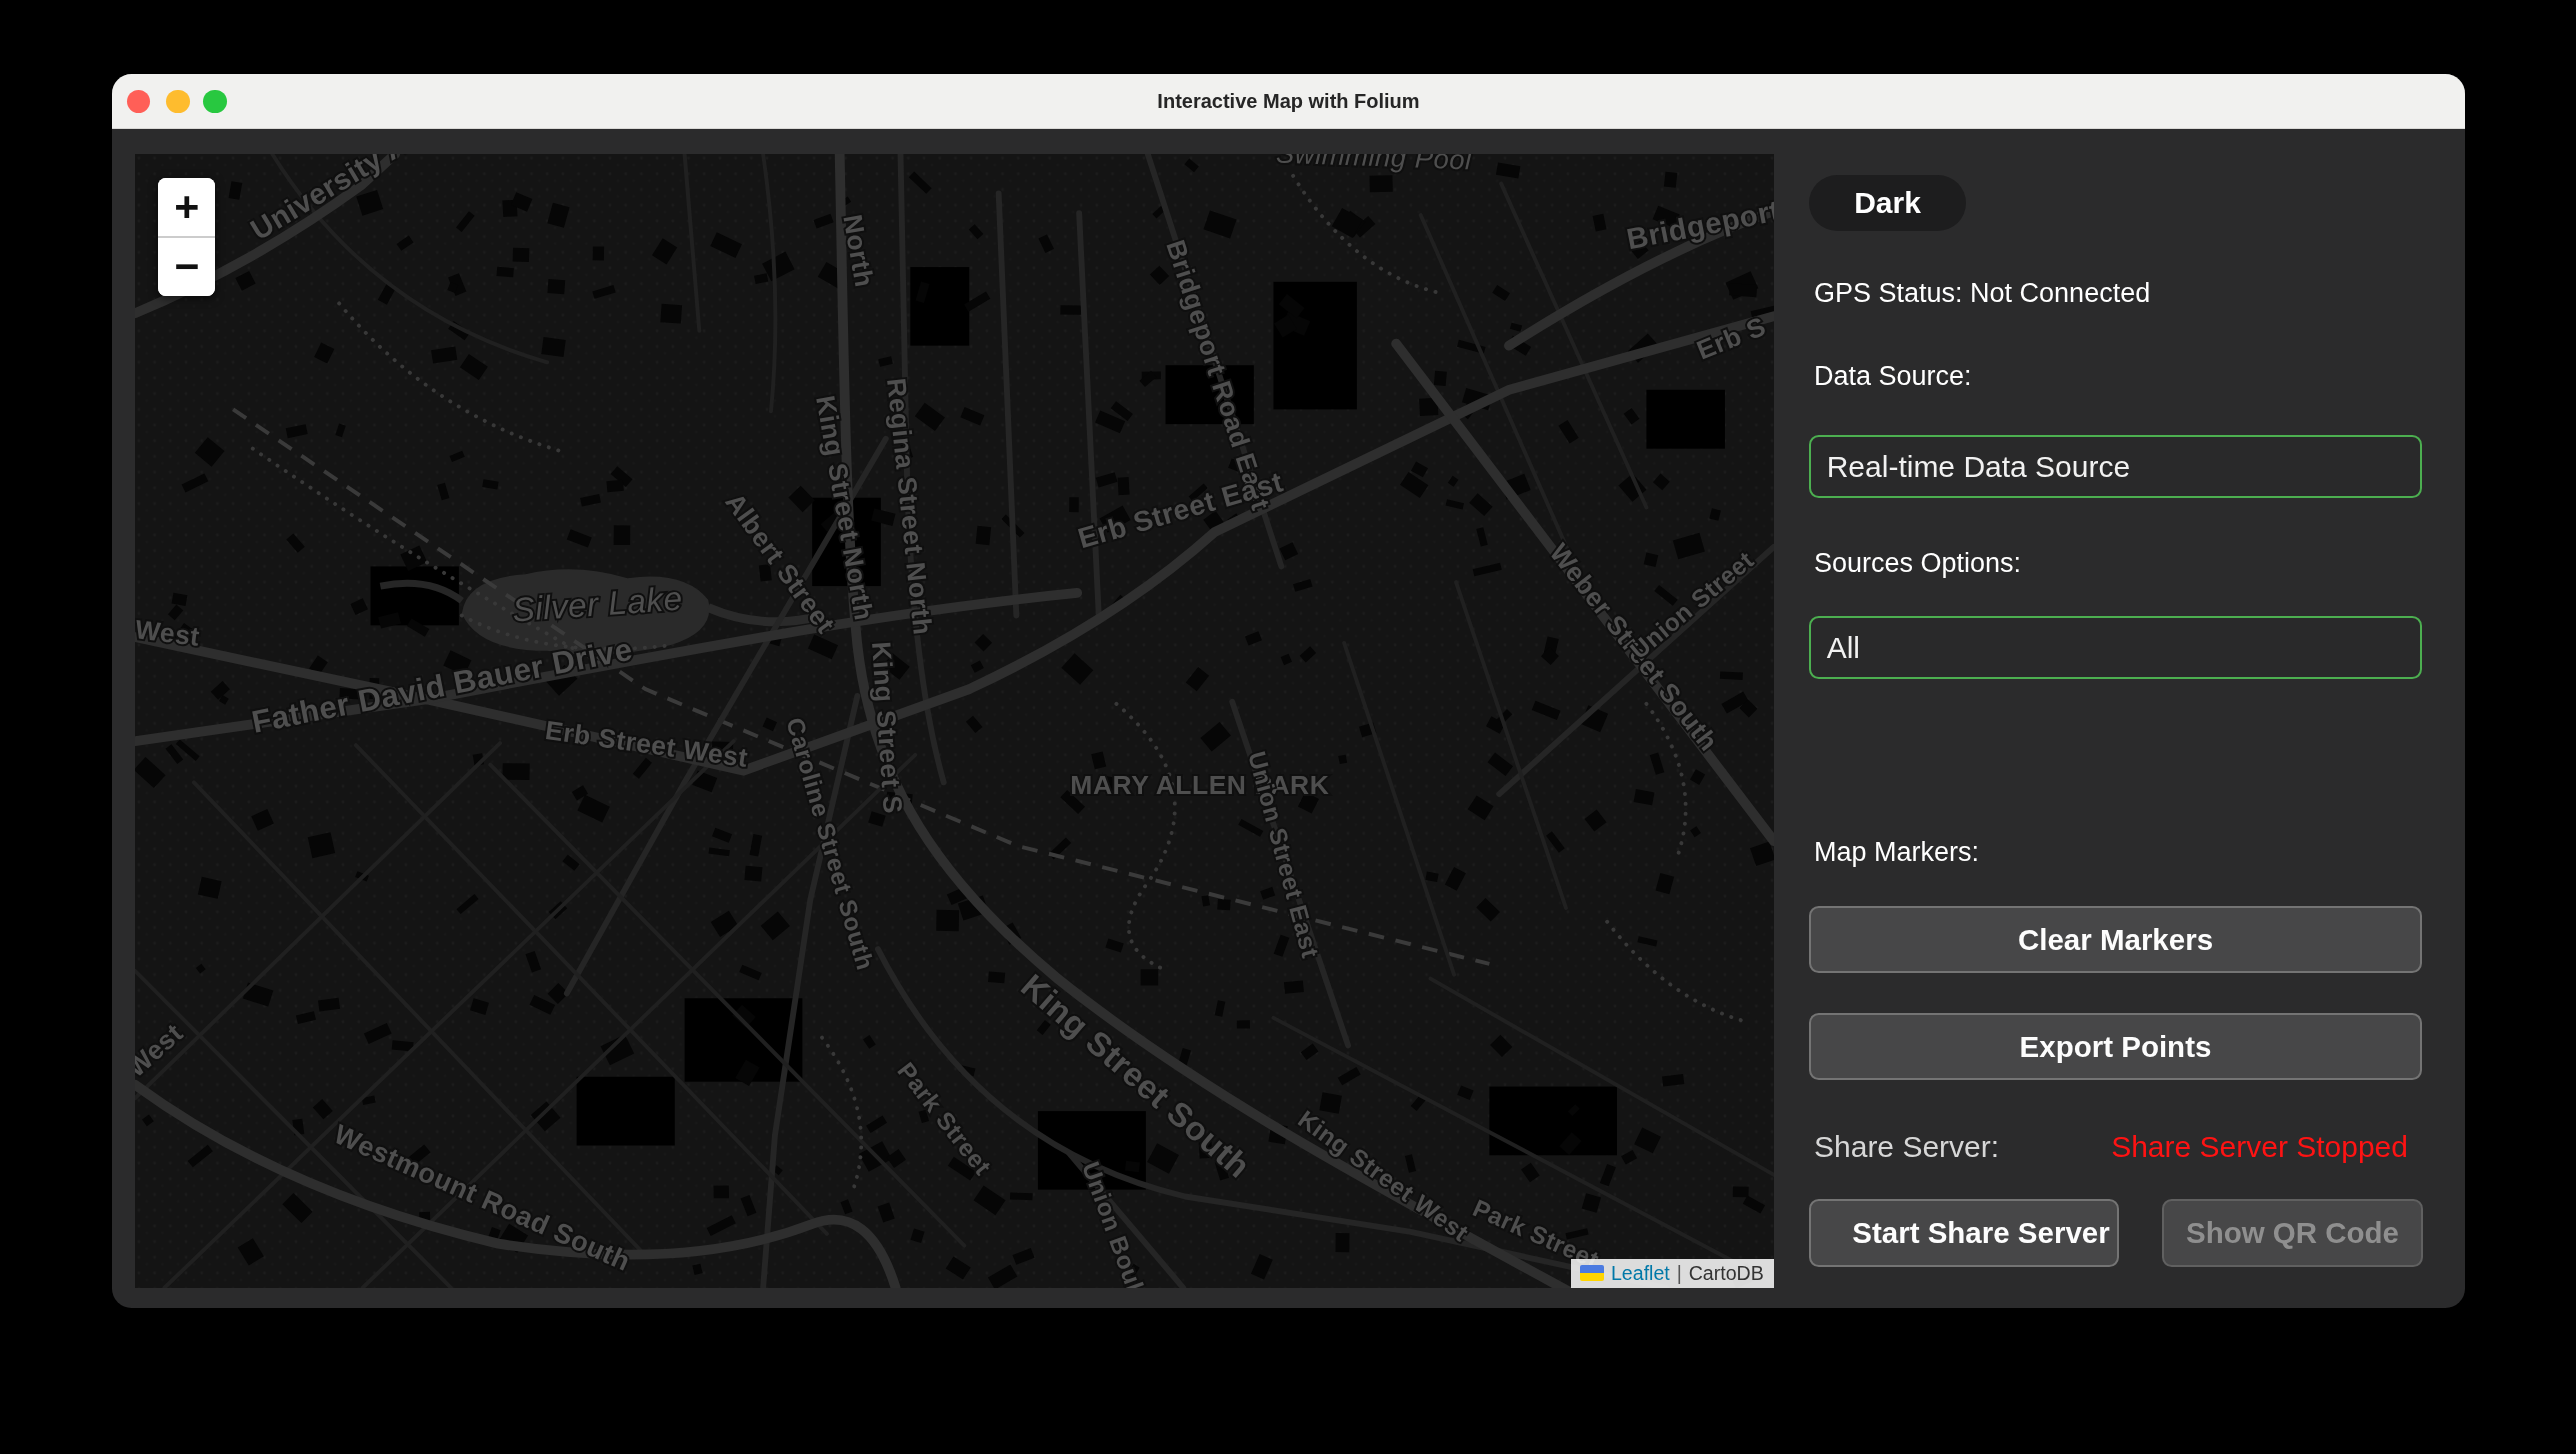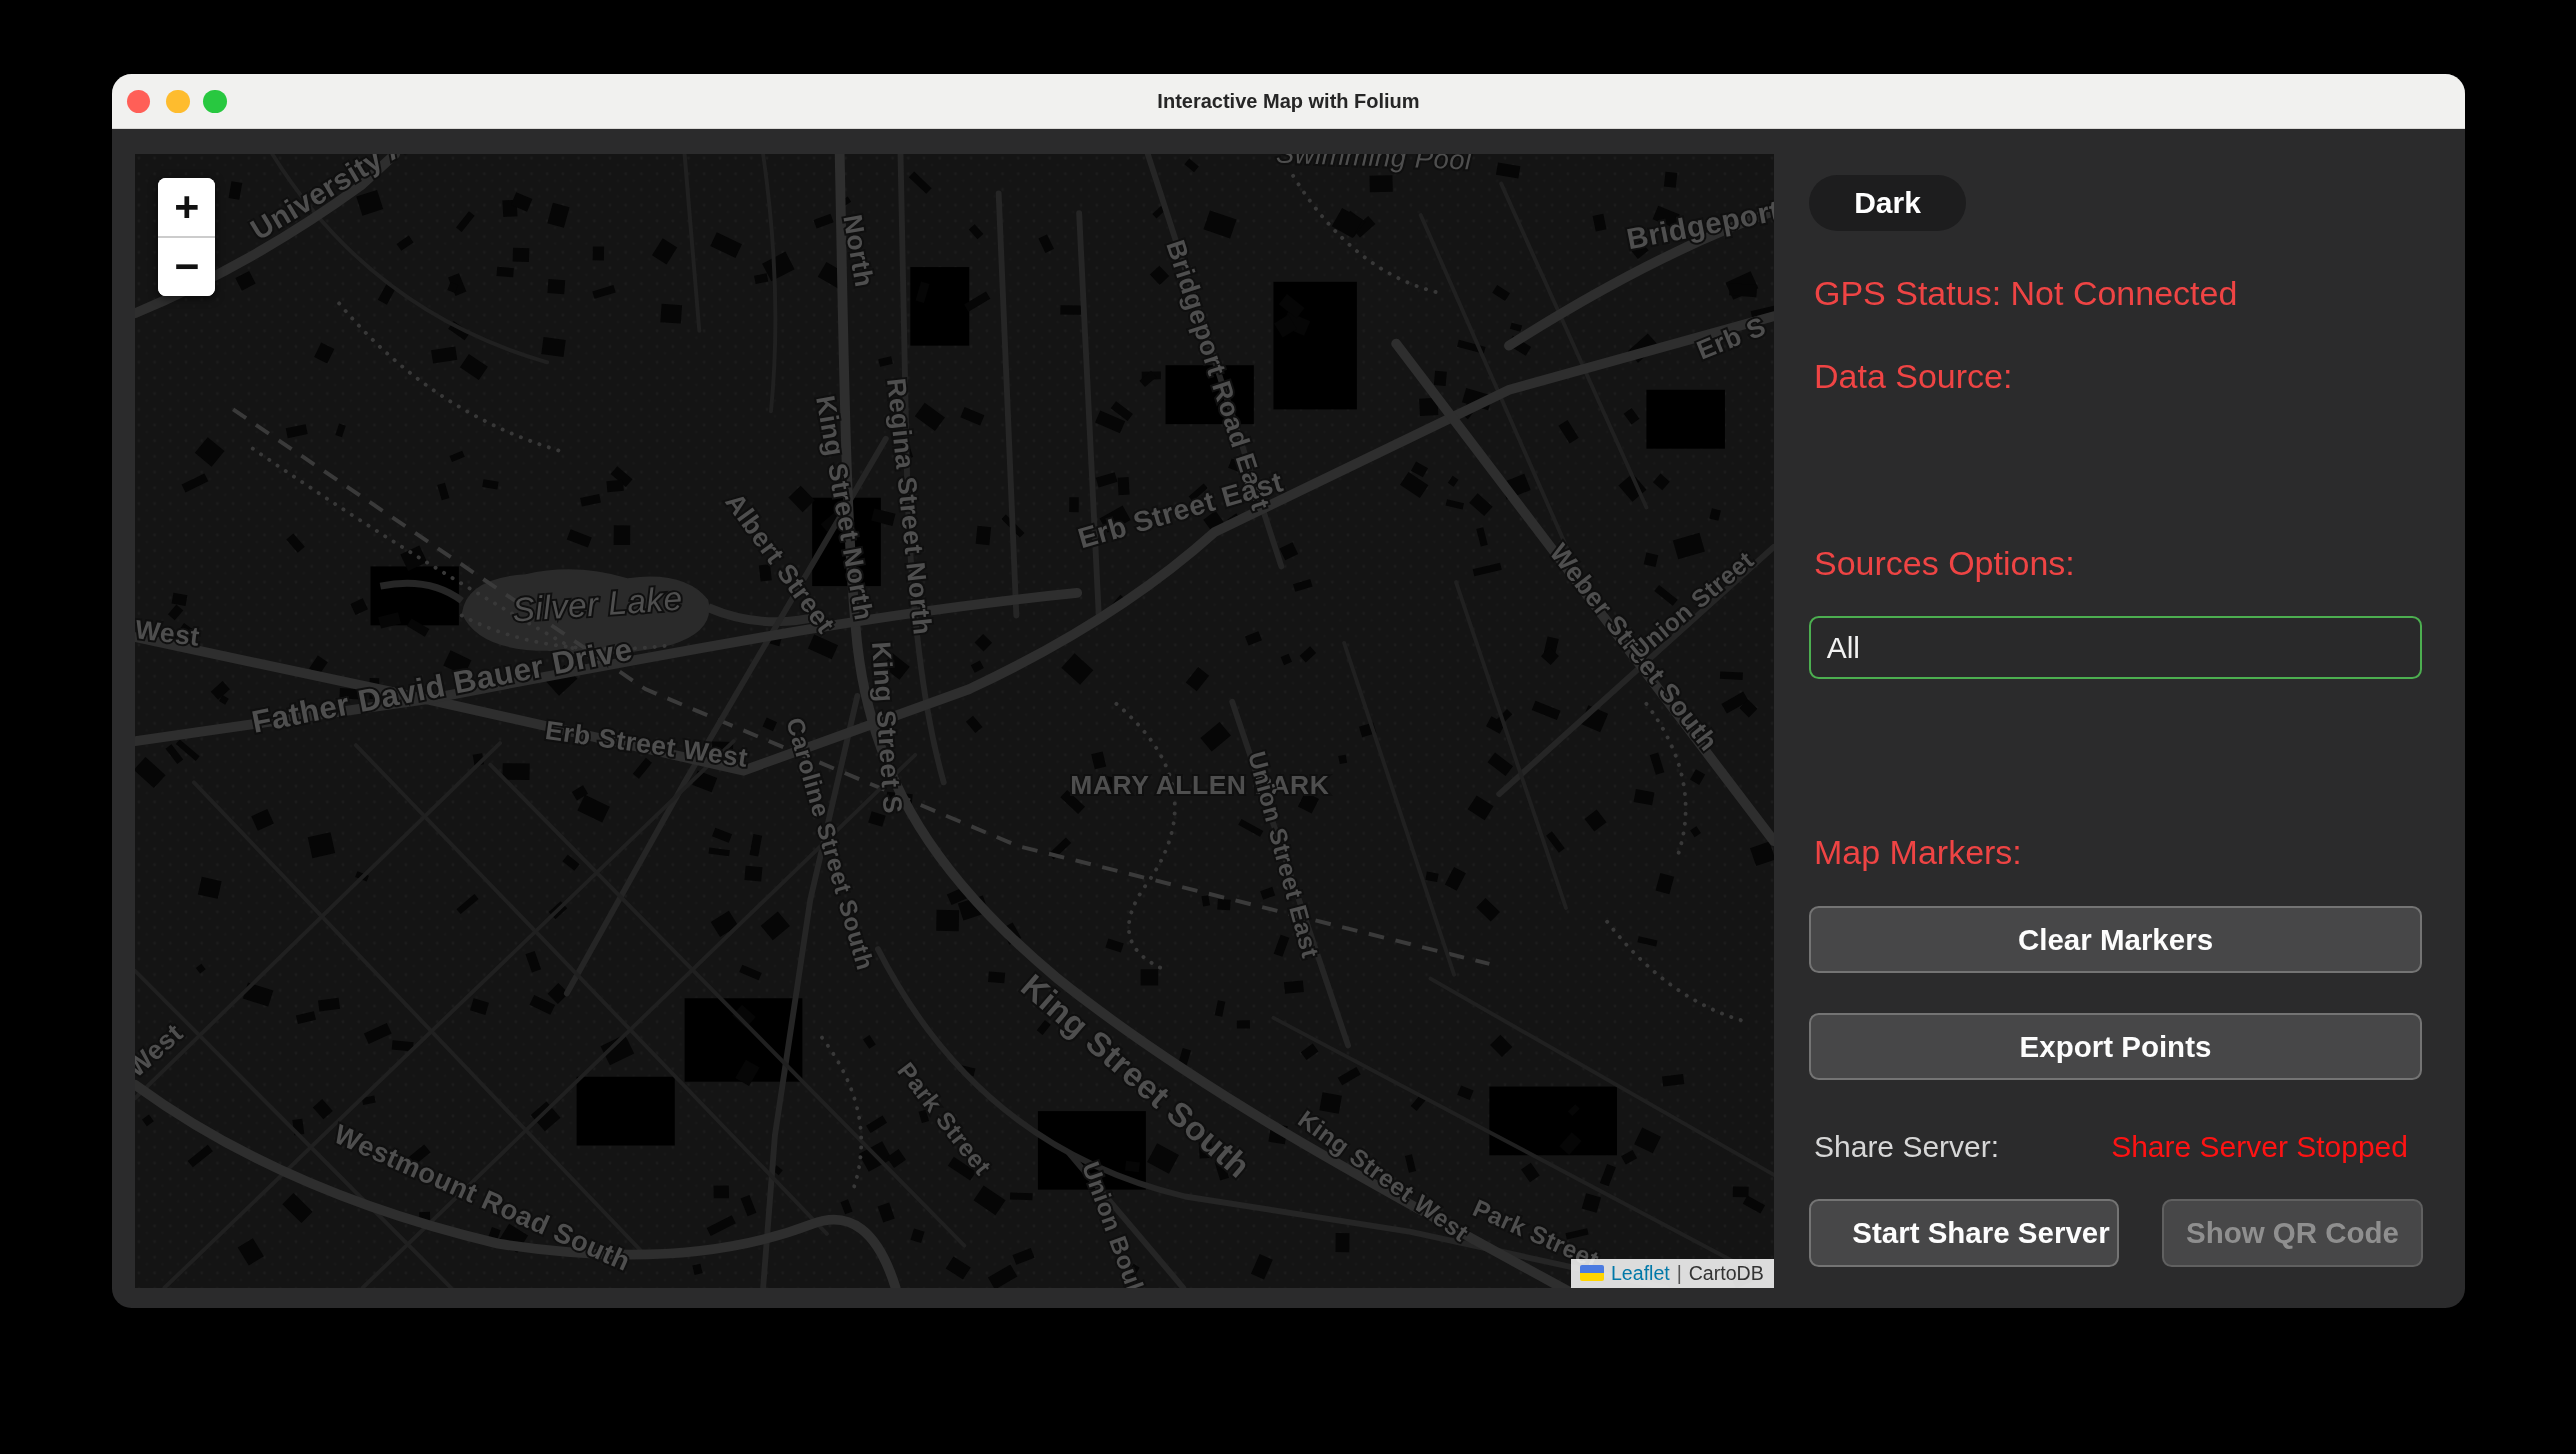--- a/index.html
+++ b/index.html
@@ -40,21 +40,21 @@
                background:rgba(255,255,255,.85);padding:0 9.8px;font-size:19.6px;color:#333;}
   .flag{display:inline-block;width:23.6px;height:15.7px;border-radius:2px;overflow:hidden;}
   .flag .b{display:block;width:100%;height:7.9px;background:#4c7be1;}
   .flag .y{display:block;width:100%;height:7.9px;background:#ffd500;}
   .leaflet-link{color:#0078a8;text-decoration:none;cursor:pointer;}
   .attr-sep{color:#555;}
   
   .pill{position:absolute;left:1697px;top:101px;width:157px;height:56px;border-radius:28.5px;
         background:#1d1d1e;border:none;color:#fff;font-size:30px;font-weight:700;cursor:pointer;
         font-family:"Liberation Sans",sans-serif;}
-  .plabel{position:absolute;left:1702px;width:609px;color:#ef4444;font-size:34px;line-height:37px;}
+  .plabel{position:absolute;left:1702px;width:609px;color:#ffffff;font-size:27px;line-height:37px;}
   .lbl-gps{top:201px;} .lbl-ds{top:284px;} .lbl-so{top:471px;} .lbl-mm{top:760px;}
   .combo{position:absolute;left:1697px;width:613px;height:63px;display:flex;align-items:center;
          padding:0 15.7px;border:2px solid var(--accent,#4caf50);border-radius:9.8px;
          background:#29292a;color:#f1f1f1;font-size:30px;cursor:pointer;}
   .combo-ds{top:361px;} .combo-so{top:542px;}
   .btn{position:absolute;left:1697px;width:613px;height:67px;background:#474748;
        border:2px solid #747474;border-radius:9.8px;color:#fdfdfd;font-weight:700;font-size:29.5px;
        display:flex;align-items:center;justify-content:center;cursor:pointer;
        font-family:"Liberation Sans",sans-serif;}
   .btn-startstop{top:640px;} .btn-clear{top:832px;} .btn-export{top:939px;}
@@ -495,20 +495,23 @@
         <span class="attr-sep">|</span>
         <a style="color:#333;text-decoration:none;">CartoDB</a>
       </div>
     </div>
 
     <button class="pill">Dark</button>
 
     <div class="plabel lbl-gps">GPS Status: Not Connected</div>
 
     <div class="plabel lbl-ds">Data Source:</div>
+    <div class="combo combo-ds">
+      <span>Real-time Data Source</span>
+    </div>
 
     <div class="plabel lbl-so">Sources Options:</div>
     <div class="combo combo-so">
       <span>All</span>
     </div>
 
 
     <div class="plabel lbl-mm">Map Markers:</div>
 
     <button class="btn btn-clear">Clear Markers</button>

